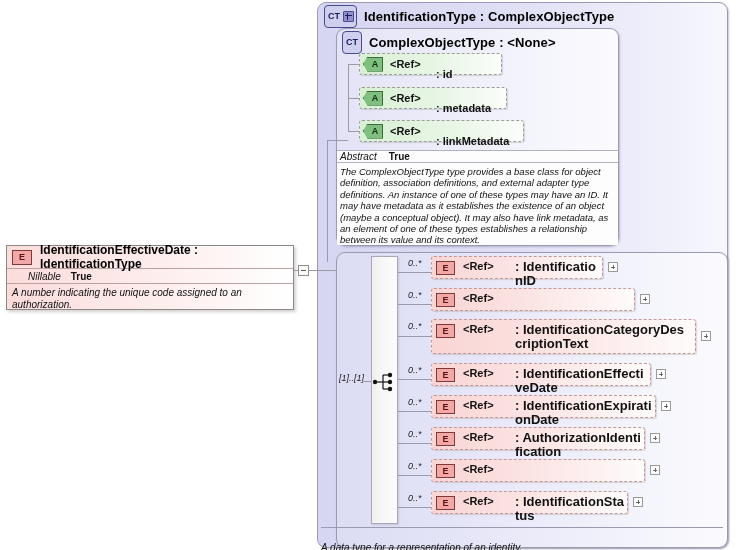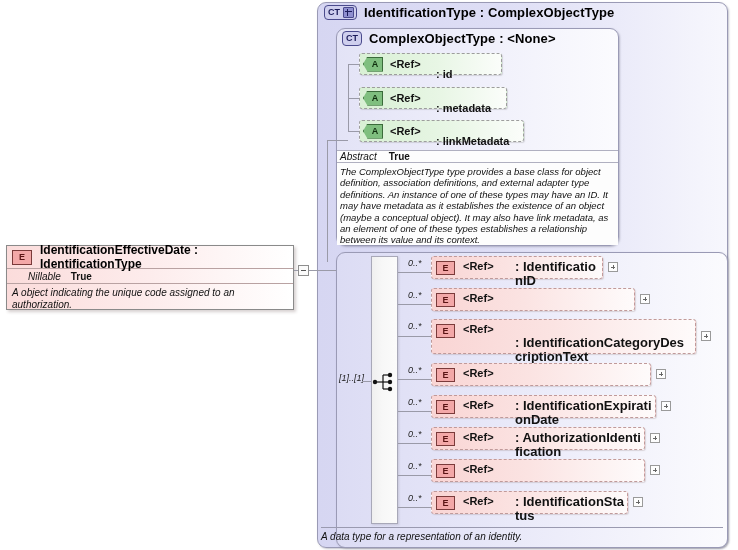--- a/index.html
+++ b/index.html
@@ -31,21 +31,21 @@
     white-space:nowrap;
   }
   .hdr .title{
     font-size:13px;font-weight:bold;color:#000;
     letter-spacing:.1px;
   }
 
   
   .badge-ct{
     display:inline-flex;align-items:center;
-    height:15px;
+    height:23px;
     border:1px solid #4a4a8c;
     border-radius:4px;
     background:#cfcfee;
     padding:0 2px;
     box-sizing:border-box;
   }
   .badge-ct .lbl{
     font-size:9px;font-weight:bold;color:#1c1c5a;
     line-height:13px;padding:0 1px;
     font-family:"Liberation Sans", sans-serif;
@@ -223,21 +223,21 @@
     background:linear-gradient(to right,#efefef 0%,#f7f7f7 40%,#fbfbfb 100%);
     box-sizing:border-box;
     box-shadow:1px 1px 2px rgba(120,120,130,.25);
   }
 
   
   .typedoc{
     position:absolute;
     border-top:1px solid #9a9ab0;
     font-size:10px;font-style:italic;color:#111;
-    padding-top:3px;
+    padding-top:14px;
     box-sizing:border-box;
   }
 </style>
 </head>
 <body>
 
 <div class="panel panel-lav" style="left:317px;top:2px;width:411px;height:546px;"></div>
 
 <div class="hdr" style="left:324px;top:5px;">
   <span class="badge-ct">
@@ -306,21 +306,21 @@
   <div class="dtitle">
     <span class="el-icon" style="margin:0;width:20px;height:15px;">
       <span class="ch">E</span>
     </span>
     <span>IdentificationEffectiveDate : IdentificationType</span>
   </div>
   <div class="drow">
     <span class="k">Nillable</span>
     <span class="v">True</span>
   </div>
-  <div class="ddoc">A object indicating the unique code assigned to an authorization.</div>
+  <div class="ddoc">A number indicating the unique code assigned to an authorization.</div>
 </div>
 
 <div class="ln ln-h" style="left:294px;top:270px;width:4px;height:1px;"></div>
 <div class="minusbox" style="left:298px;top:265px;"></div>
 <div class="ln ln-h" style="left:309px;top:270px;width:27px;height:1px;"></div>
 
 <div class="seqbar" style="left:371px;top:256px;width:27px;height:268px;"></div>
 
 <div class="occ" style="left:339px;top:373px;">[1]..[1]</div>
 <div class="ln ln-h" style="left:362px;top:381px;width:9px;height:1px;"></div>
@@ -358,31 +358,32 @@
 </div>
 <div class="plusbox" style="left:640px;top:294px;"></div>
 
 <div class="ln ln-h" style="left:398px;top:336px;width:33px;height:1px;"></div>
 <div class="occ" style="left:408px;top:321px;">0..*</div>
 <div class="el-row" style="left:431px;top:319px;width:265px;height:35px;">
   <span class="el-icon">
       <span class="ch">E</span>
     </span>
   <span class="el-ref">&lt;Ref&gt;</span>
-  <span class="el-name" style="width:176px;margin-top:13px;">: IdentificationCategoryDescriptionText</span>
+  <span class="el-name" style="width:176px;">: IdentificationCategoryDescriptionText</span>
 </div>
 <div class="plusbox" style="left:701px;top:331px;"></div>
 
 <div class="ln ln-h" style="left:398px;top:379px;width:33px;height:1px;"></div>
 <div class="occ" style="left:408px;top:365px;">0..*</div>
 <div class="el-row" style="left:431px;top:363px;width:220px;height:23px;">
   <span class="el-icon">
       <span class="ch">E</span>
     </span>
   <span class="el-ref">&lt;Ref&gt;</span>
+  <span class="el-name">: IdentificationEffectiveDate</span>
 </div>
 <div class="plusbox" style="left:656px;top:369px;"></div>
 
 <div class="ln ln-h" style="left:398px;top:411px;width:33px;height:1px;"></div>
 <div class="occ" style="left:408px;top:397px;">0..*</div>
 <div class="el-row" style="left:431px;top:395px;width:225px;height:23px;">
   <span class="el-icon">
       <span class="ch">E</span>
     </span>
   <span class="el-ref">&lt;Ref&gt;</span>

